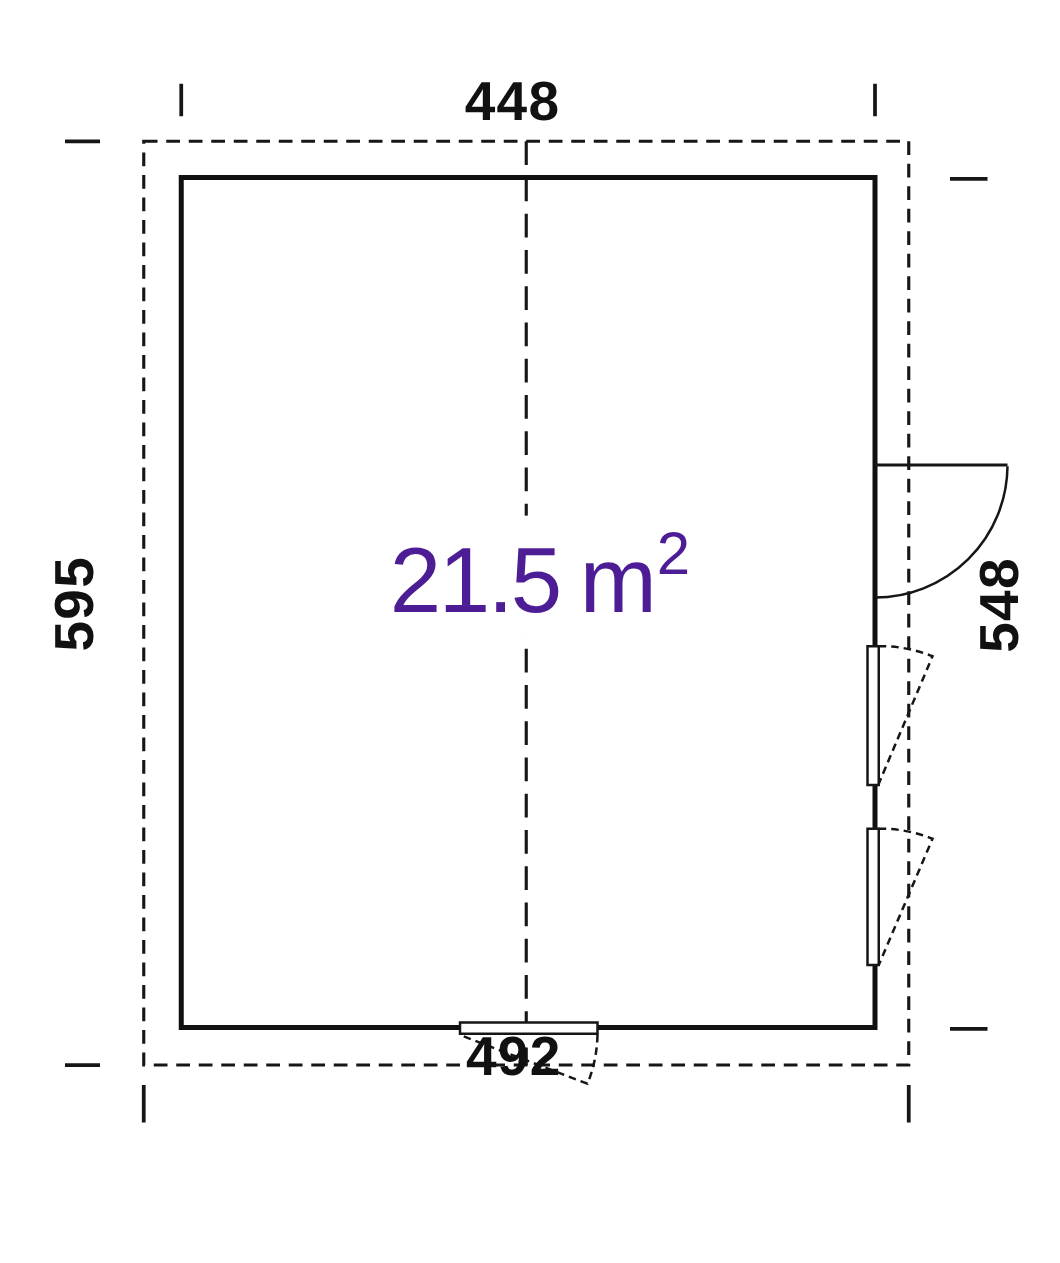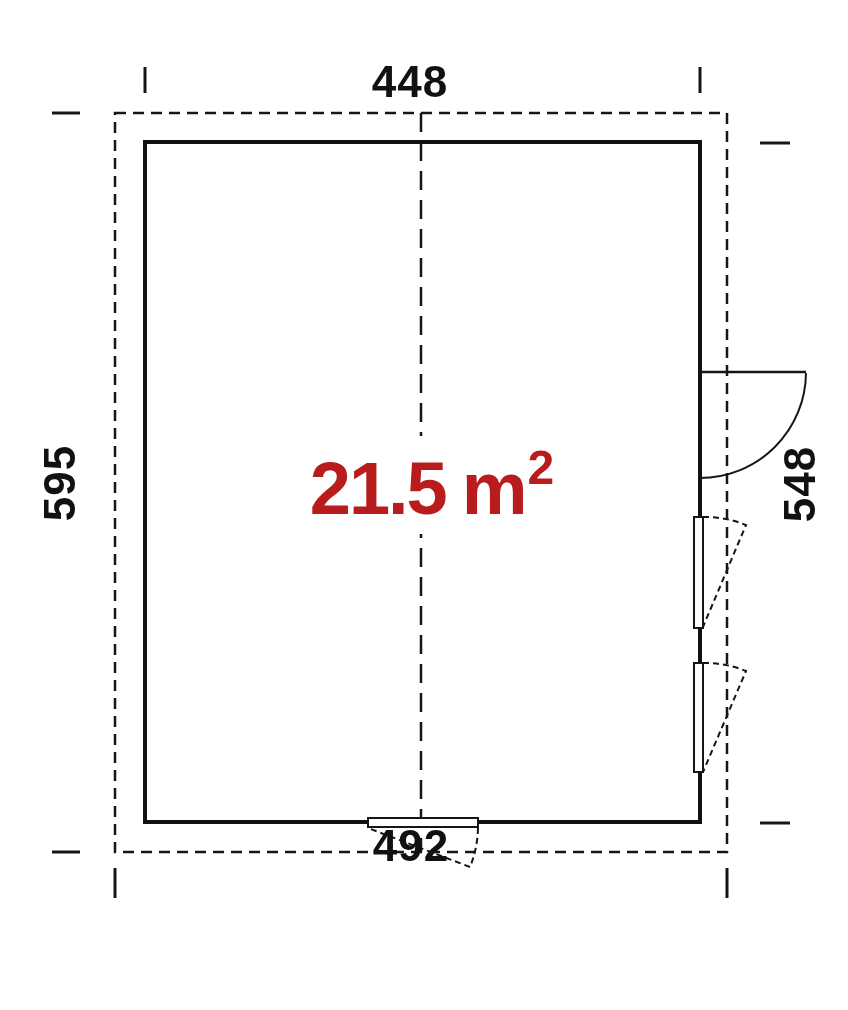--- a/index.html
+++ b/index.html
@@ -29,28 +29,28 @@
     color: #111111;
     white-space: nowrap;
     line-height: 1;
   }
   .dim-label.vertical {
     transform: translate(-50%, -50%) rotate(-90deg);
   }
   .area-label {
     position: absolute;
     left: 432px;
-    top: 485px;
+    top: 461px;
     transform: translate(-50%, -50%);
     background: #ffffff;
     padding: 8px 14px;
-    font-weight: bold;
+    font-weight: normal;
     font-size: 74px;
     letter-spacing: -2px;
-    color: #b91c1c;
+    color: #4c1d95;
     white-space: nowrap;
     line-height: 1;
   }
   .area-label .unit {
     margin-left: 16px;
     letter-spacing: 0;
   }
   .area-label .exp {
     font-size: 48px;
     vertical-align: 30px;

